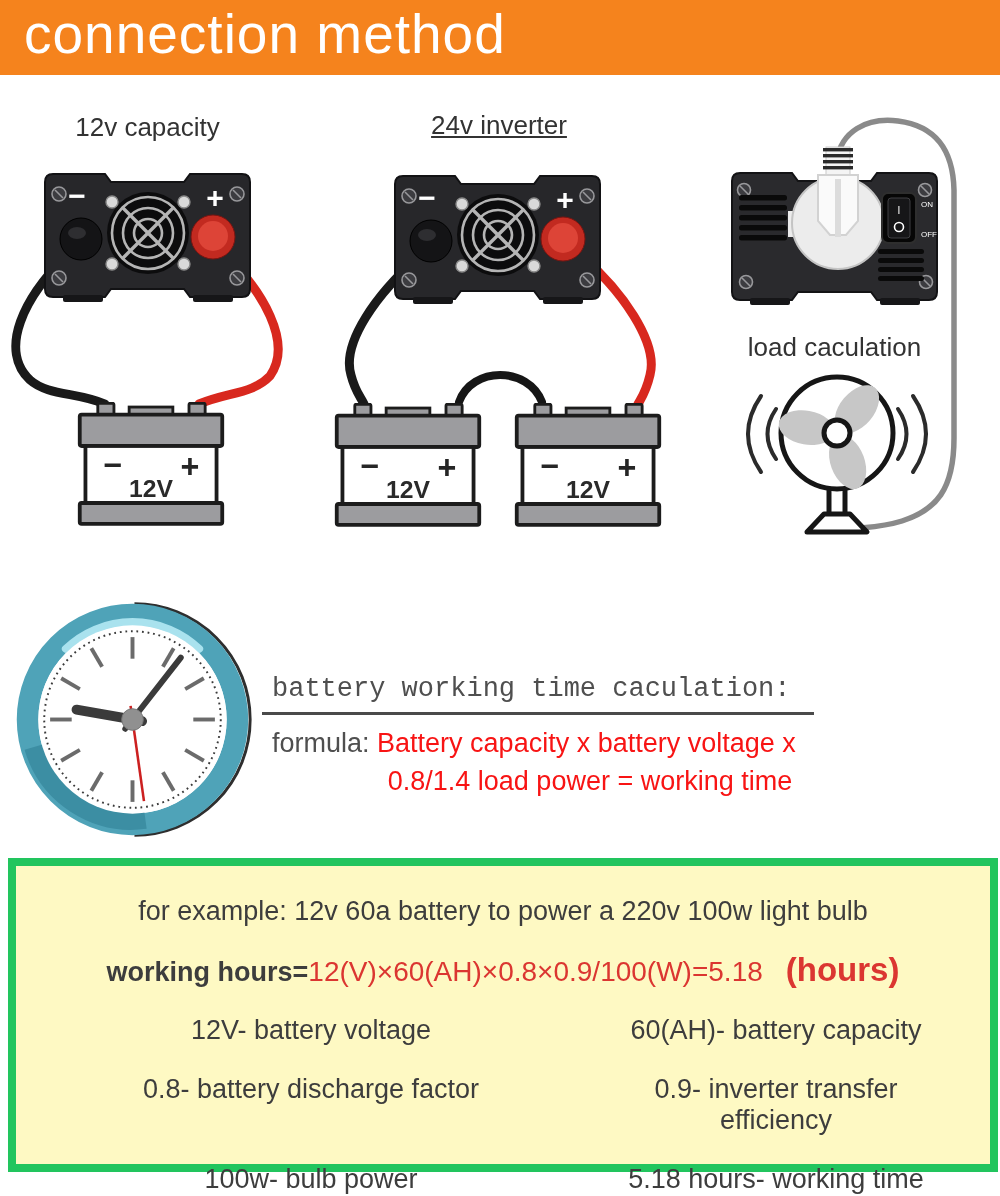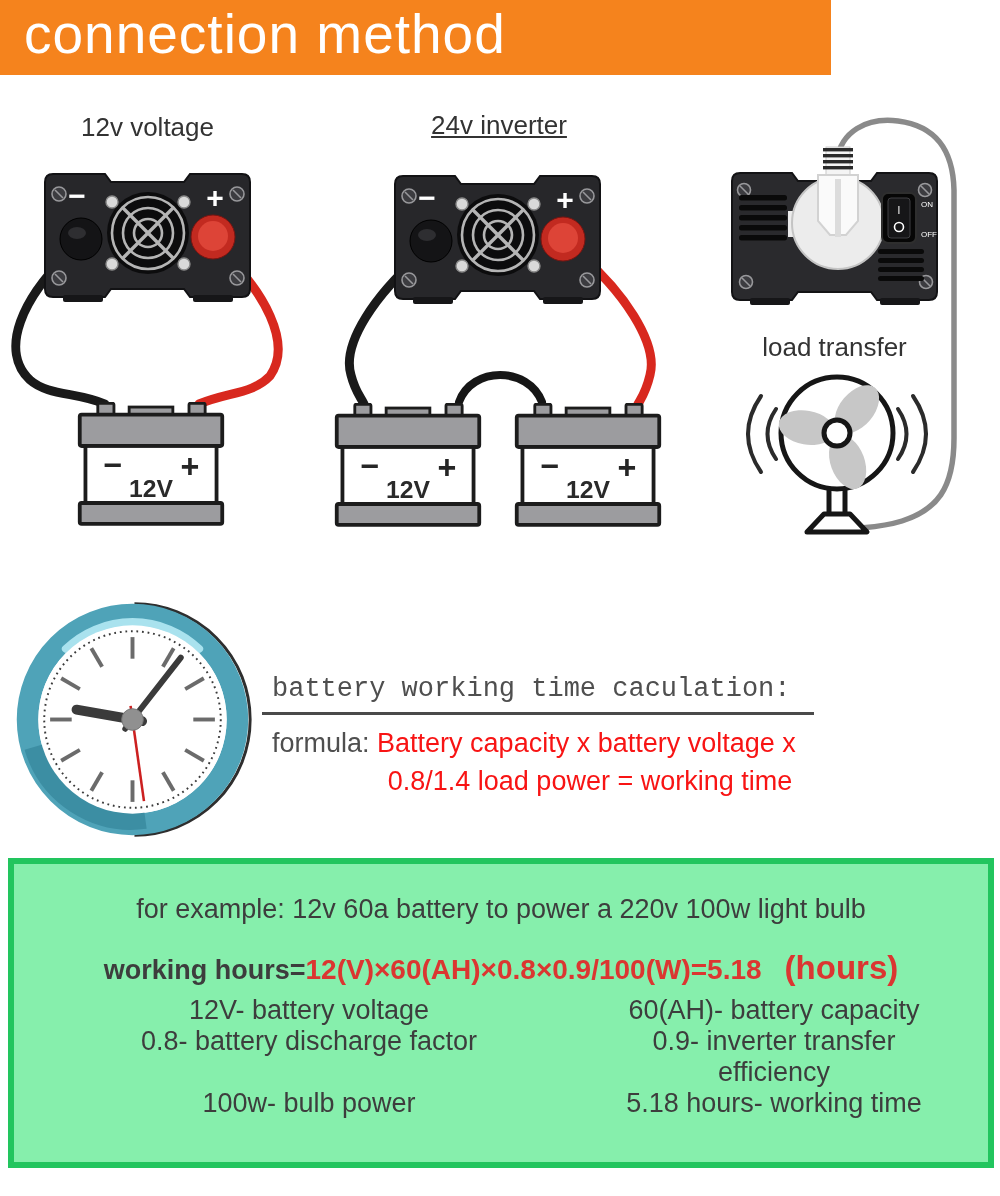--- a/index.html
+++ b/index.html
@@ -1,56 +1,56 @@
 <!DOCTYPE html>
 <html><head>
 <meta charset="utf-8">
 <style>
   html,body{margin:0;padding:0;background:#fff;}
   #canvas{position:relative;width:1000px;height:1196px;background:#fff;overflow:hidden;
           font-family:"Liberation Sans", sans-serif;}
   .abs{position:absolute;}
   
-  #header{left:0;top:0;width:831px;height:75px;background:#F5831D;text-align:center;}
+  #header{left:0;top:0;width:1000px;height:75px;background:#F5831D;text-align:center;}
   #header .title{position:absolute;left:24px;top:2px;font-size:55px;color:#ffffff;letter-spacing:1px;}
   
   .dev-label{font-size:26px;color:#333;text-align:center;}
   
   #wiring{left:0;top:0;z-index:0;}
   .comp{z-index:1;}
   
   #calc-title{left:272px;top:674px;font-size:27px;color:#4f4f4f;font-family:Liberation Mono, monospace;}
   #calc-divider{left:262px;top:712px;width:552px;height:3px;background:#4a4a4a;}
   #formula-line1{left:272px;top:728px;font-size:27px;white-space:nowrap;}
   #formula-line1 .lbl{color:#4f4f4f;}
   .red{color:#F81414;text-align:right;}
   #formula-line2{left:330px;top:766px;width:520px;text-align:center;font-size:27px;}
   
-  #example-box{left:8px;top:858px;width:974px;height:298px;border:6px solid #22c55e;background:#86efac;}
+  #example-box{left:8px;top:858px;width:974px;height:298px;border:8px solid #22c55e;background:#fef9c3;}
   #example-intro{margin-top:30px;text-align:center;font-size:27px;color:#3d3d3d;}
   #example-eq{margin-top:24px;display:flex;justify-content:center;align-items:baseline;}
   #example-eq .lbl{font-size:27px;color:#3d3d3d;font-weight:bold;}
-  #example-eq .eq{font-size:28px;font-weight:700;color:#DB3631;}
+  #example-eq .eq{font-size:28px;font-weight:400;color:#DB3631;}
   #example-eq .eq-suffix{font-size:33px;font-weight:700;color:#DB3631;margin-left:23px;}
-  #legend{margin-top:8px;display:grid;grid-template-columns:590px 340px;row-gap:0;}
+  #legend{margin-top:26px;display:grid;grid-template-columns:590px 340px;row-gap:28px;}
   #legend div{text-align:center;font-size:27px;color:#3d3d3d;}
   svg text{font-family:"Liberation Sans", sans-serif;}
 </style>
 </head>
 <body>
 
 <div id="canvas">
 
   <div class="abs" id="header">
     <div class="title">connection method</div>
   </div>
 
-  <div class="abs dev-label" style="left:35px;top:112px;width:225px;">12v voltage</div>
+  <div class="abs dev-label" style="left:35px;top:112px;width:225px;">12v capacity</div>
   <div class="abs dev-label" style="left:385px;top:110px;width:228px;text-decoration:underline;">24v inverter</div>
-  <div class="abs dev-label" style="left:712px;top:332px;width:245px;">load transfer</div>
+  <div class="abs dev-label" style="left:712px;top:332px;width:245px;">load caculation</div>
 
   <svg class="abs" id="wiring" width="1000" height="1196" viewBox="0 0 1000 1196">
     <path d="M80,243 C 18,298 0,352 30,380 C 48,396 78,392 105,404" fill="none" stroke="#1a1a1a" stroke-width="9" stroke-linecap="round"></path>
     <path d="M211,241 C 268,292 292,345 270,376 C 253,394 228,392 199,404" fill="none" stroke="#d8281e" stroke-width="9" stroke-linecap="round"></path>
     <path d="M432,245 C 372,295 342,345 351,375 C 355,391 360,396 364,404" fill="none" stroke="#1a1a1a" stroke-width="9" stroke-linecap="round"></path>
     <path d="M566,243 C 626,290 658,345 650,375 C 646,392 642,397 638,404" fill="none" stroke="#d8281e" stroke-width="9" stroke-linecap="round"></path>
     <path d="M459,402 C 472,366 528,366 542,402" fill="none" stroke="#161616" stroke-width="8" stroke-linecap="round"></path>
     <path d="M837,160 C 841,132 866,117 898,121 C 936,126 953,150 954,190 L954,438 C 954,490 936,510 902,521 C 886,526 872,527 861,528" fill="none" stroke="#8a8a8a" stroke-width="5.5" stroke-linecap="round"></path>
   </svg>
 

